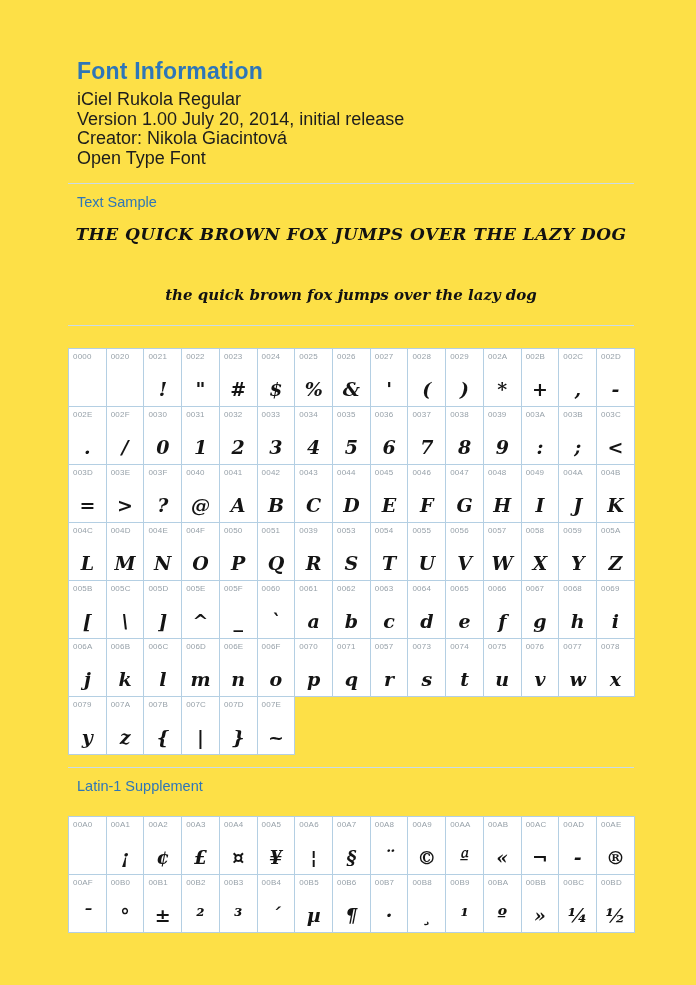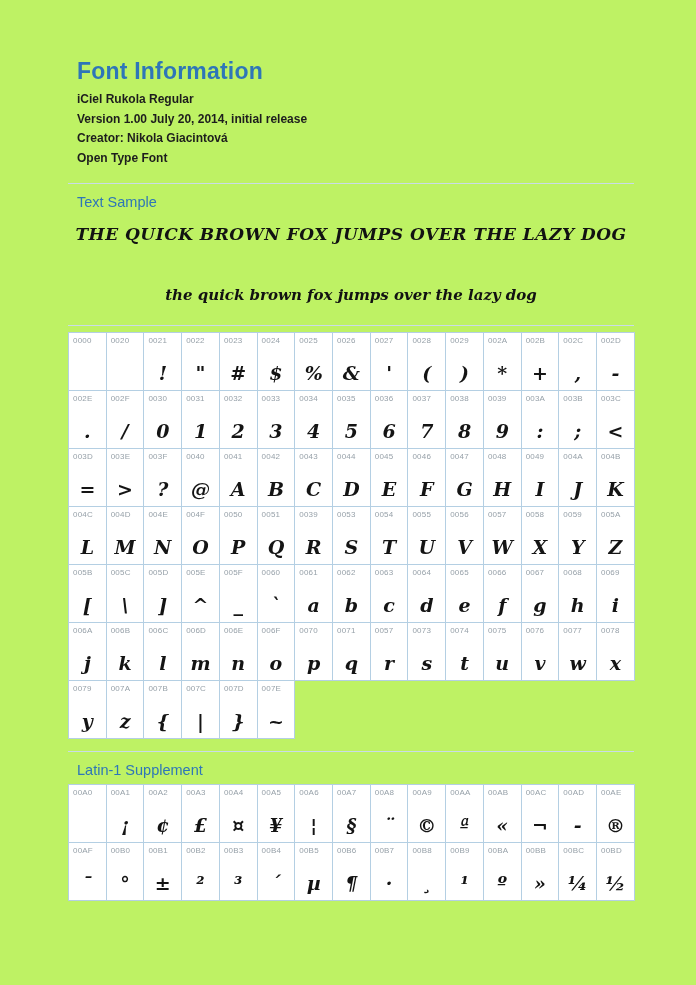--- a/index.html
+++ b/index.html
@@ -1,20 +1,20 @@
 <!DOCTYPE html>
 <html><head>
 <meta charset="utf-8">
 <style>
   html, body { margin: 0; padding: 0; background: #ffffff; }
   .page {
     position: relative;
     width: 696px;
     height: 985px;
-    background: #bef264;
+    background: #fde047;
     overflow: hidden;
     font-family: "Liberation Sans", sans-serif;
     color: #1d1d1d;
   }
   .content {
     position: absolute;
     left: 68px;
     top: 0;
     width: 566px;
   }
@@ -22,22 +22,22 @@
     margin: 58px 0 0 9px;
     font-size: 23px;
     font-weight: bold;
     color: #2e76b8;
     letter-spacing: 0.2px;
   }
   .meta {
     margin: 5px 0 0 9px;
   }
   .meta-line {
-    font-size: 12px;
-    font-weight: bold;
+    font-size: 18px;
+    font-weight: normal;
     line-height: 19.5px;
     color: #1d1d1d;
   }
   .divider {
     border: 0;
     border-top: 1px solid #c9dbe9;
     margin: 0;
   }
   .divider-1 { margin-top: 15px; }
   .divider-2 { margin-top: 21px; }
@@ -62,21 +62,21 @@
     margin-top: 42px;
     margin-bottom: 20px;
     text-align: center;
     font-family: "DejaVu Serif", serif;
     font-style: italic;
     font-weight: bold;
     font-size: 15px;
     color: #121212;
   }
   .glyph-grid {
-    margin-top: 6px;
+    margin-top: 22px;
   }
   .grid-row {
     display: flex;
     flex-wrap: nowrap;
   }
   .grid-row + .grid-row { margin-top: -1px; align-items: flex-end; }
   .cell {
     box-sizing: border-box;
     position: relative;
     width: 38.73px;

